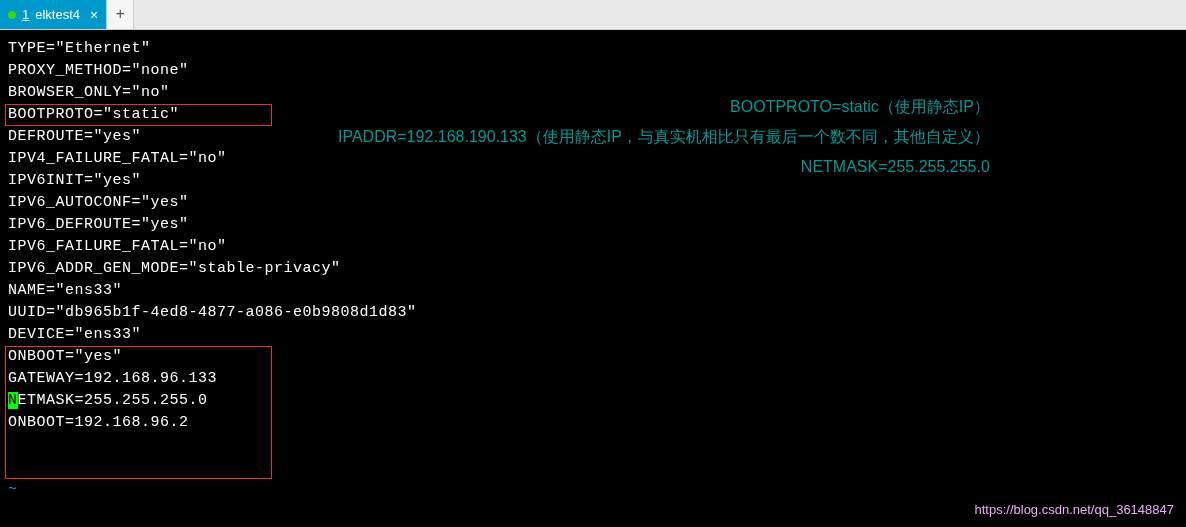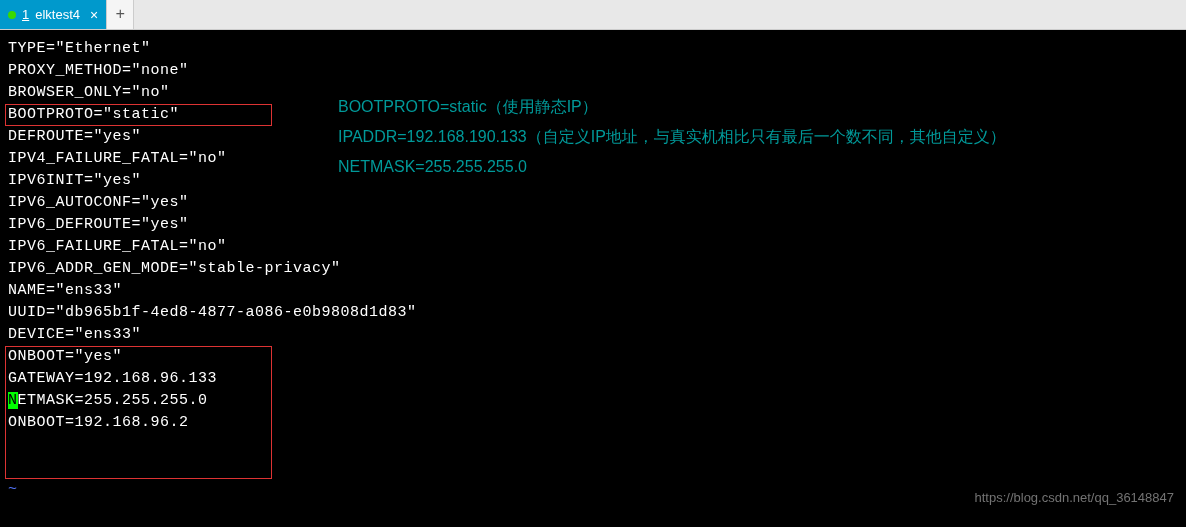--- a/index.html
+++ b/index.html
@@ -105,36 +105,37 @@
       left: 338px;
       top: 62px;
       color: #009999;
       font-family: "Microsoft YaHei", "SimSun", Arial, sans-serif;
       font-size: 16px;
       line-height: 30px;
       max-width: 820px;
     }
     .annotation-line {
       white-space: normal;
+      text-align: right;
     }
     .annotation-gap {
       height: 30px;
     }
     .tilde {
       color: #5577ff;
       position: absolute;
       bottom: 26px;
       left: 8px;
       font-size: 15px;
     }
     .watermark {
       position: absolute;
-      bottom: 18px;
+      bottom: 6px;
       right: 12px;
-      color: #737373;
+      color: #f0abfc;
       font-family: Arial, sans-serif;
       font-size: 13px;
     }
   </style>
 </head>
 <body>
 
 <div class="tab-bar">
   <div class="tab active">
     <span class="tab-dot"></span>
@@ -168,21 +169,21 @@
     <div class="config-line">GATEWAY=192.168.96.133</div>
     <div class="config-line"><span class="cursor-highlight">N</span><span>ETMASK=255.255.255.0</span></div>
     <div class="config-line">ONBOOT=192.168.96.2</div>
   </div>
 
   <div class="red-box-1"></div>
   <div class="red-box-2"></div>
 
   <div class="annotations">
     <div class="annotation-line">BOOTPROTO=static（使用静态IP）</div>
-    <div class="annotation-line">IPADDR=192.168.190.133（自定义IP地址，与真实机相比只有最后一个数不同，其他自定义）</div>
+    <div class="annotation-line">IPADDR=192.168.190.133（使用静态IP，与真实机相比只有最后一个数不同，其他自定义）</div>
     <div class="annotation-line">NETMASK=255.255.255.0</div>
     <div class="annotation-gap"></div>
   </div>
 
   <div class="tilde">~</div>
 
   <div class="watermark">https://blog.csdn.net/qq_36148847</div>
 </div>
 
 </body></html>

